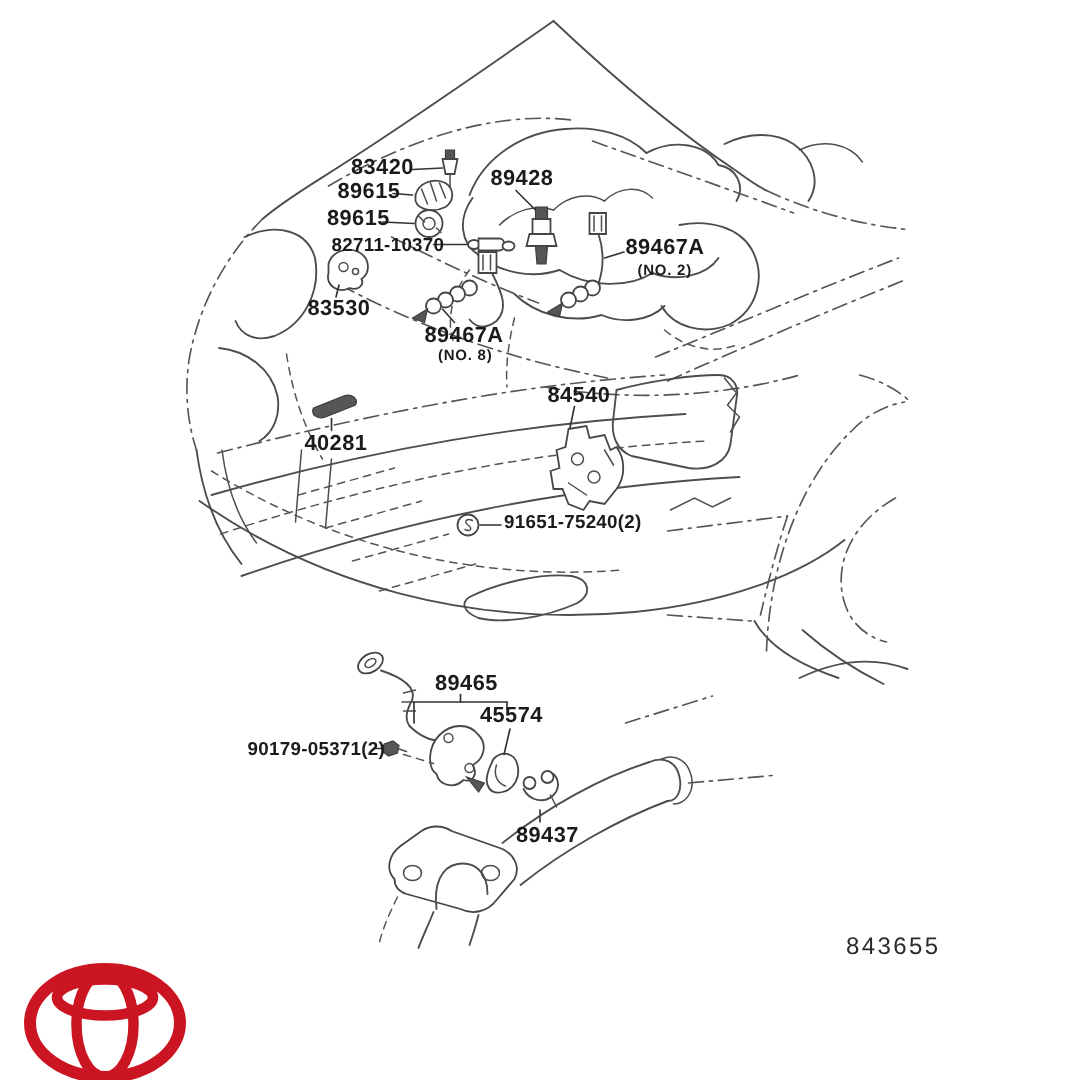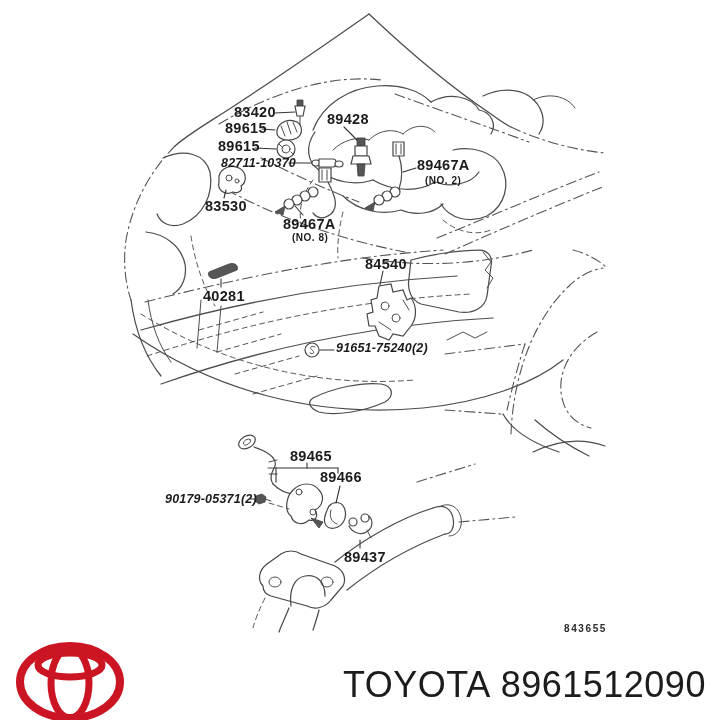--- a/index.html
+++ b/index.html
@@ -7,24 +7,24 @@
     width:720px;height:720px;overflow:hidden;background:#ffffff;
     font-family:"Liberation Sans", sans-serif;
     position:relative;
   }
   .stage{position:absolute;left:13px;top:0;width:720px;height:560px;padding-left:40px;}
   .lineart{position:absolute;left:0;top:0;}
   .lbl{
     position:absolute;color:#1b1b1b;font-weight:700;font-size:14.5px;
     letter-spacing:.3px;white-space:nowrap;line-height:1;
   }
-  .lbl.small{font-size:12.5px;letter-spacing:.2px;font-style:italic;}
+  .lbl.small{font-size:12.5px;letter-spacing:.2px;}
   .lbl.sub{font-size:10px;letter-spacing:.5px;font-weight:700;}
   .drawing-num{
-    position:absolute;left:551px;top:623px;font-size:10px;font-weight:700;
+    position:absolute;left:551px;top:623px;font-size:16px;font-weight:400;
     letter-spacing:1.6px;color:#2a2a2a;
   }
   .footer-text{
     position:absolute;left:330px;top:664px;font-size:36px;font-weight:400;
     color:#1c1c1c;letter-spacing:.5px;white-space:nowrap;
   }
   .footer-text .pn{margin-left:10px;}
   .logo{position:absolute;left:2px;top:641px;}
   svg path, svg ellipse, svg circle, svg line{vector-effect:non-scaling-stroke;}
   .s  {fill:none;stroke:#4d4d4d;stroke-width:1.25;stroke-linecap:round;}
@@ -226,29 +226,26 @@
   <div class="lbl sub" style="left:412px;top:176px">(NO. 2)</div>
 
   <div class="lbl" style="left:270px;top:217px">89467A</div>
   <div class="lbl sub" style="left:279px;top:233px">(NO. 8)</div>
 
   <div class="lbl" style="left:352px;top:257px">84540</div>
   <div class="lbl" style="left:190px;top:289px">40281</div>
   <div class="lbl small" style="left:323px;top:342px">91651-75240(2)</div>
 
   <div class="lbl" style="left:277px;top:449px">89465</div>
-  <div class="lbl" style="left:307px;top:470px">89466</div>
+  <div class="lbl" style="left:307px;top:470px">45574</div>
   <div class="lbl small" style="left:152px;top:493px">90179-05371(2)</div>
   <div class="lbl" style="left:331px;top:550px">89437</div>
 
   <div class="drawing-num">843655</div>
 
   <svg class="logo" width="112" height="79" viewBox="0 0 112 79" aria-hidden="true">
     <ellipse cx="55" cy="41" rx="50" ry="36" fill="none" stroke="#cc1522" stroke-width="8"></ellipse>
     <ellipse cx="55" cy="42" rx="19" ry="35" fill="none" stroke="#cc1522" stroke-width="7"></ellipse>
     <ellipse cx="55" cy="24" rx="32" ry="12" fill="none" stroke="#cc1522" stroke-width="7"></ellipse>
   </svg>
 
-  <div class="footer-text">
-    <span>TOYOTA</span><span class="pn">8961512090</span>
-  </div>
 
 </div>
 
 </body></html>

